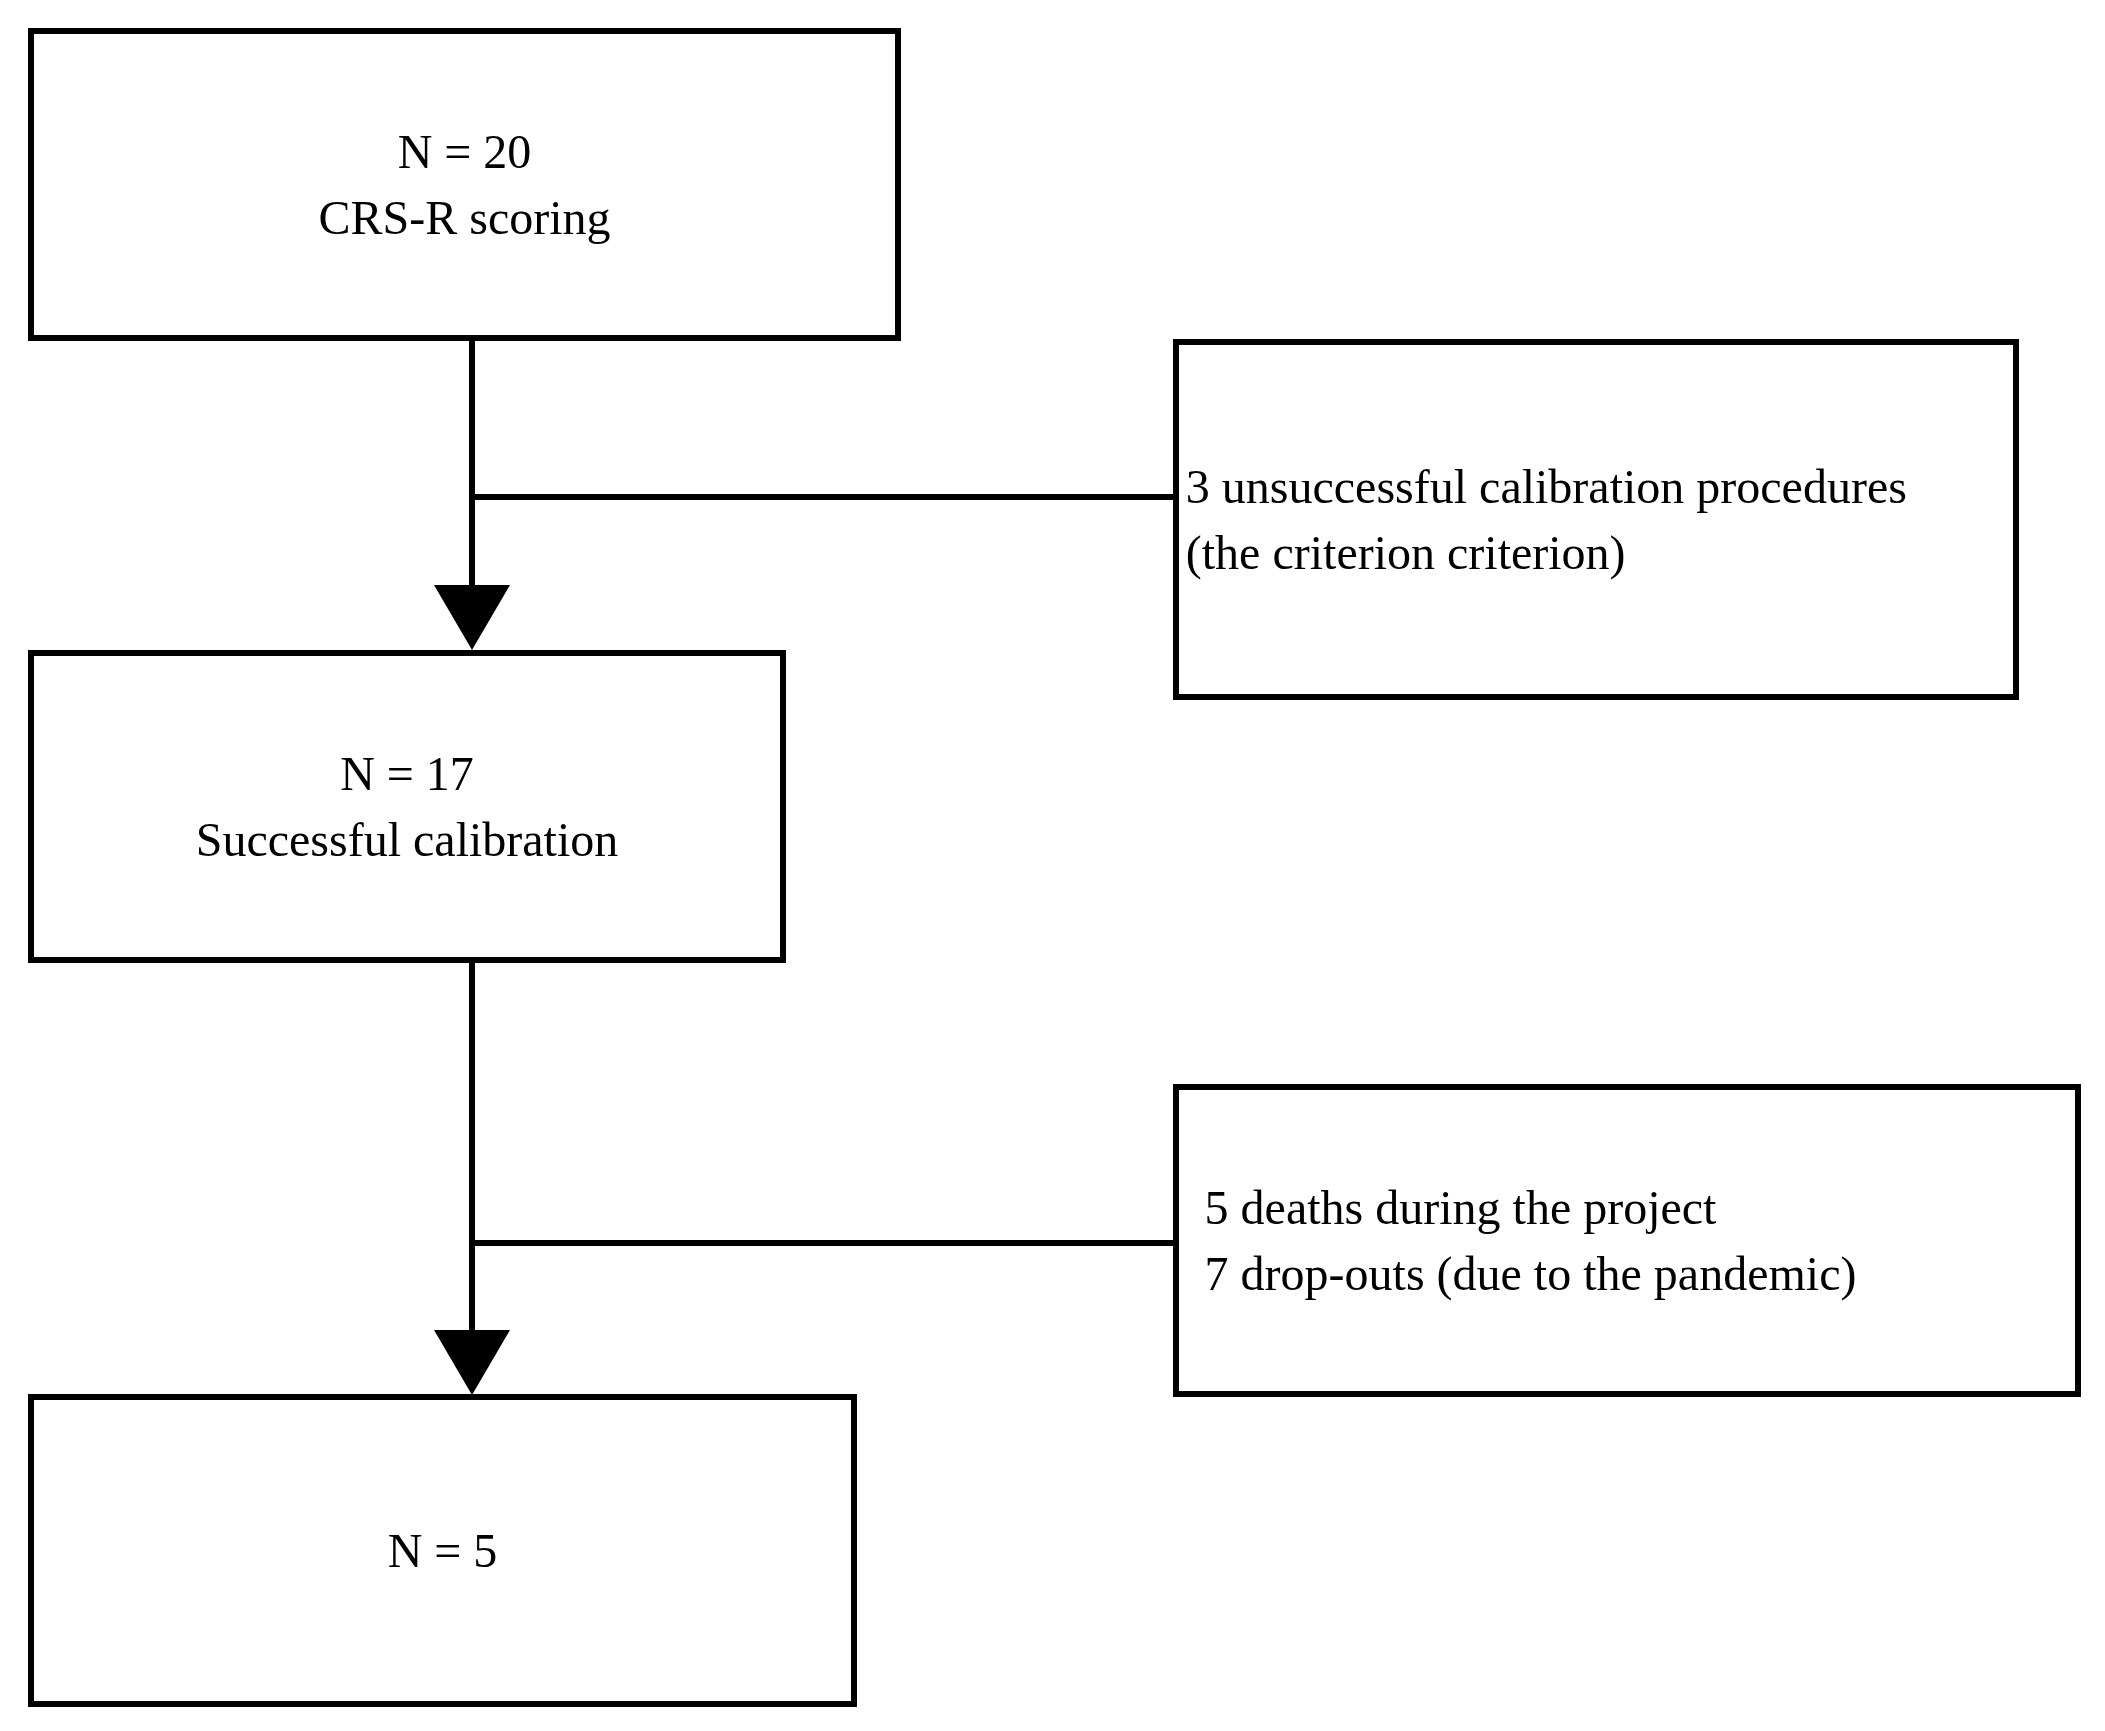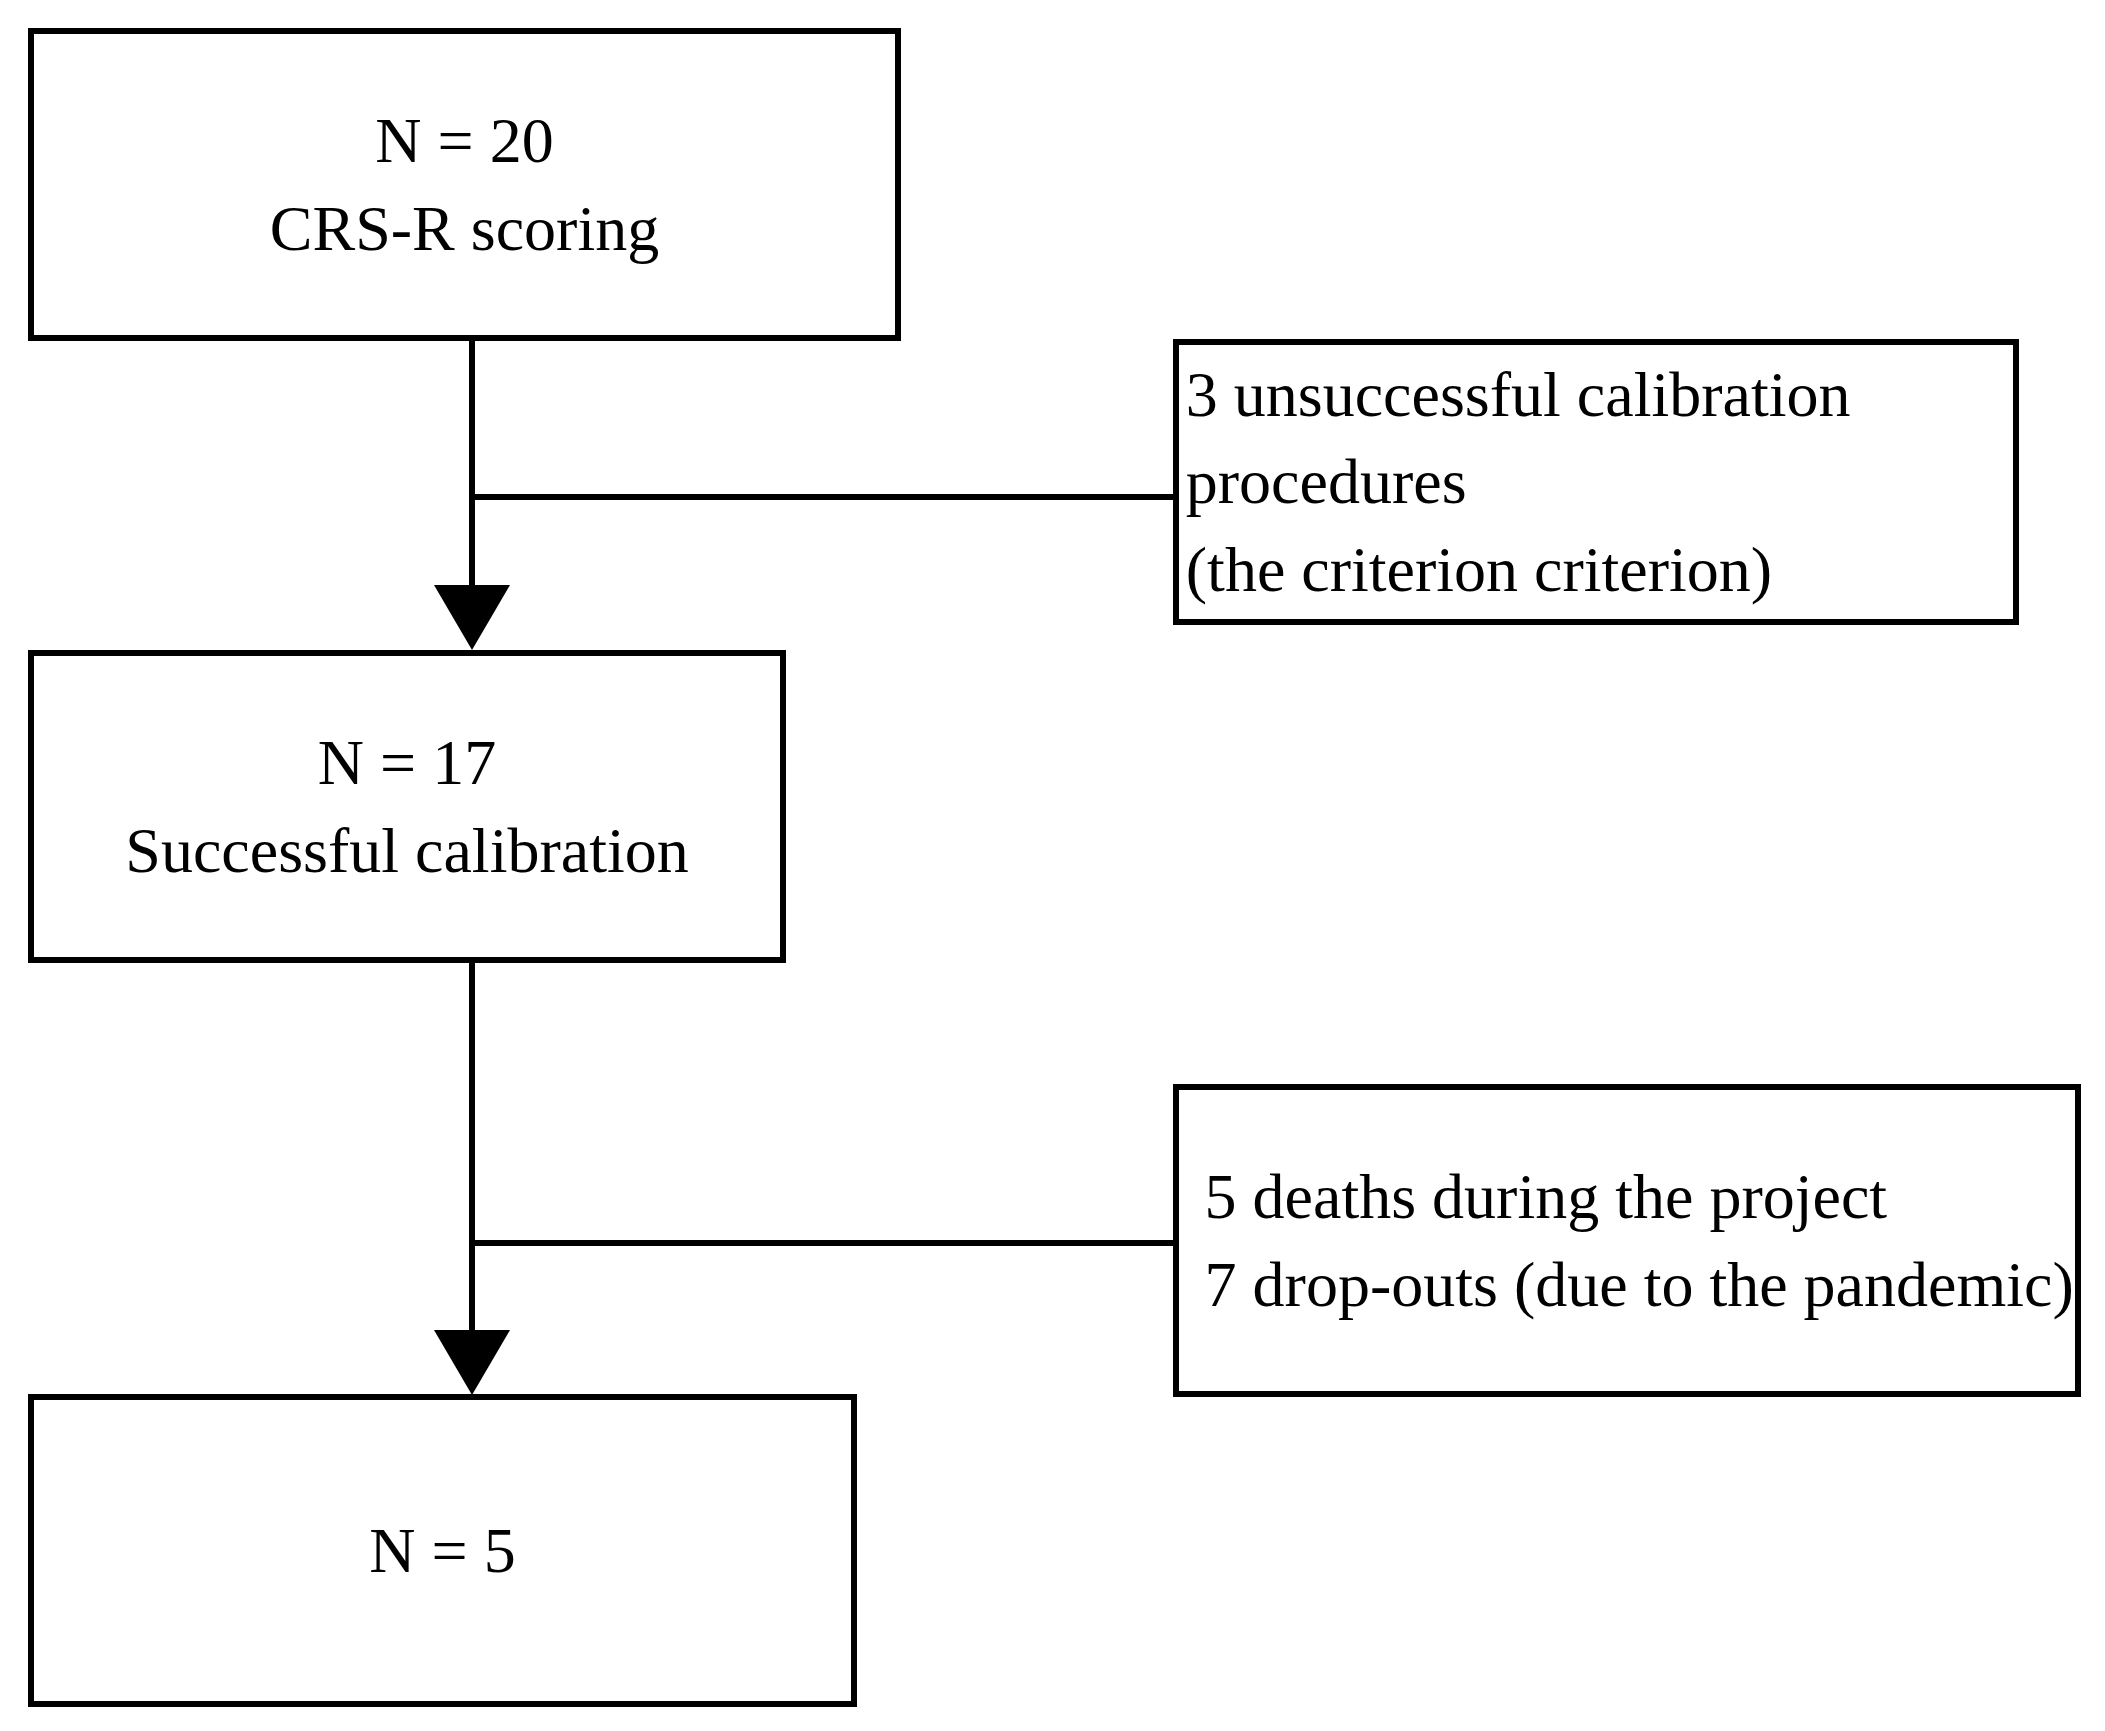--- a/index.html
+++ b/index.html
@@ -13,21 +13,21 @@
     overflow: hidden;
   }
   .node {
     position: absolute;
     box-sizing: border-box;
     border: 6px solid #000000;
     background: #ffffff;
     display: flex;
     flex-direction: column;
     justify-content: center;
-    font-size: 64px;
+    font-size: 48px;
     line-height: 1.36;
   }
   .node.center { align-items: center; text-align: center; }
   .node.left   { align-items: flex-start; text-align: left; }
   .tline { white-space: nowrap; }
   .tline.wrap { white-space: normal; }
   .connector { position: absolute; background: #000000; }
   .arrow-down {
     position: absolute;
     width: 0; height: 0;
@@ -56,21 +56,21 @@
 
   <div class="node center" style="left:28px; top:650px; width:758px; height:313px;">
     <div class="tline">N = 17</div>
     <div class="tline">Successful calibration</div>
   </div>
 
   <div class="node center" style="left:28px; top:1394px; width:829px; height:313px;">
     <div class="tline">N = 5</div>
   </div>
 
-  <div class="node left" style="left:1173px; top:339px; width:846px; height:286px; padding-left:6.8px; padding-right:3.4px;">
+  <div class="node left" style="left:1173px; top:339px; width:846px; height:361px; padding-left:6.8px; padding-right:3.4px;">
     <div class="tline wrap">3 unsuccessful calibration procedures</div>
     <div class="tline">(the criterion criterion)</div>
   </div>
 
   <div class="node left" style="left:1173px; top:1084px; width:908px; height:313px; padding-left:25.6px; padding-right:3.4px;">
     <div class="tline">5 deaths during the project</div>
     <div class="tline">7 drop-outs (due to the pandemic)</div>
   </div>
 
 </div>

